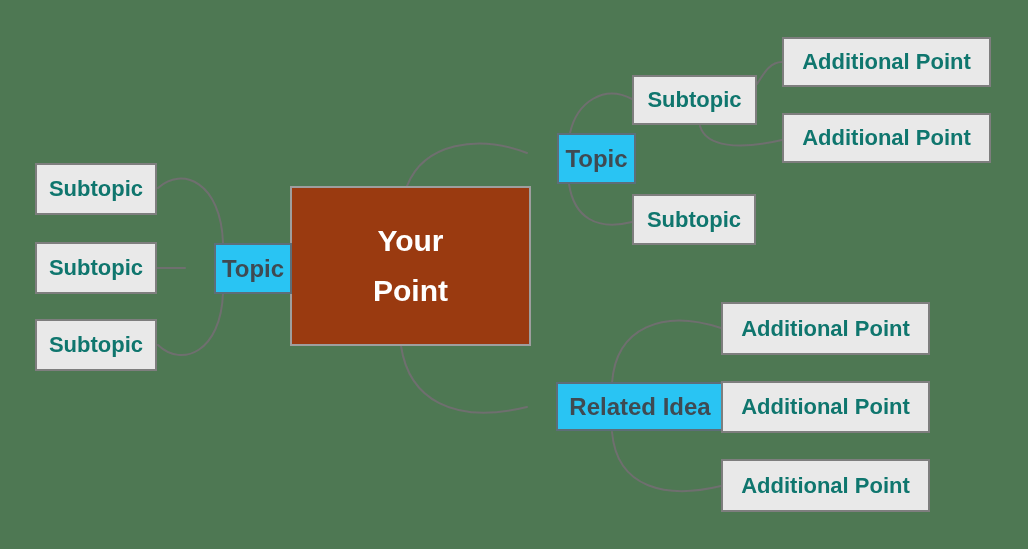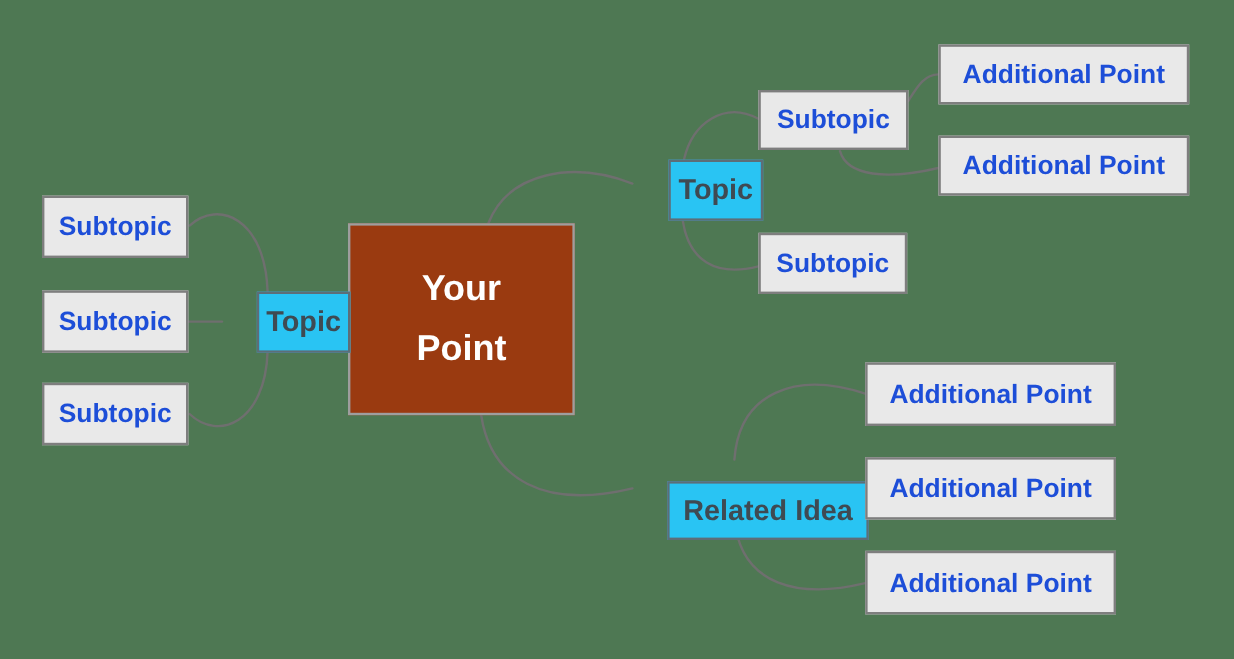--- a/index.html
+++ b/index.html
@@ -34,21 +34,21 @@
     display: flex;
     align-items: center;
     justify-content: center;
     text-align: center;
     white-space: nowrap;
     font-weight: bold;
   }
   .leaf {
     background: #E9E9E9;
     border: 2px solid #7E7E7E;
-    color: #1d4ed8;
+    color: #0f766e;
     font-size: 22px;
   }
   .branch {
     background: #29C4F3;
     border: 2px solid #5D6E78;
     color: #3F4A52;
     font-size: 24px;
     margin-left: 29px;
   }
   .central {
@@ -58,27 +58,27 @@
     font-size: 30px;
     flex-direction: column;
     line-height: 50px;
   }
 
   
   #n-sub-l1 { left: 35px;  top: 163px; width: 122px; height: 52px; }
   #n-sub-l2 { left: 35px;  top: 242px; width: 122px; height: 52px; }
   #n-sub-l3 { left: 35px;  top: 319px; width: 122px; height: 52px; }
   #n-topic-l{ left: 185px; top: 243px; width: 78px;  height: 51px; }
-  #n-central{ left: 290px; top: 186px; width: 189px; height: 160px; }
+  #n-central{ left: 290px; top: 186px; width: 241px; height: 160px; }
   #n-topic-r{ left: 528px; top: 133px; width: 79px;  height: 51px; }
   #n-sub-r1 { left: 632px; top: 75px;  width: 125px; height: 50px; }
   #n-sub-r2 { left: 632px; top: 194px; width: 124px; height: 51px; }
   #n-ap1    { left: 782px; top: 37px;  width: 209px; height: 50px; }
   #n-ap2    { left: 782px; top: 113px; width: 209px; height: 50px; }
-  #n-related{ left: 527px; top: 401px; width: 168px; height: 49px; }
+  #n-related{ left: 527px; top: 382px; width: 168px; height: 49px; }
   #n-ap3    { left: 721px; top: 302px; width: 209px; height: 53px; }
   #n-ap4    { left: 721px; top: 381px; width: 209px; height: 52px; }
   #n-ap5    { left: 721px; top: 459px; width: 209px; height: 53px; }
 </style>
 </head>
 <body>
 
 <div class="stage">
 
   <svg class="edges" viewBox="0 0 1028 549" xmlns="http://www.w3.org/2000/svg">

